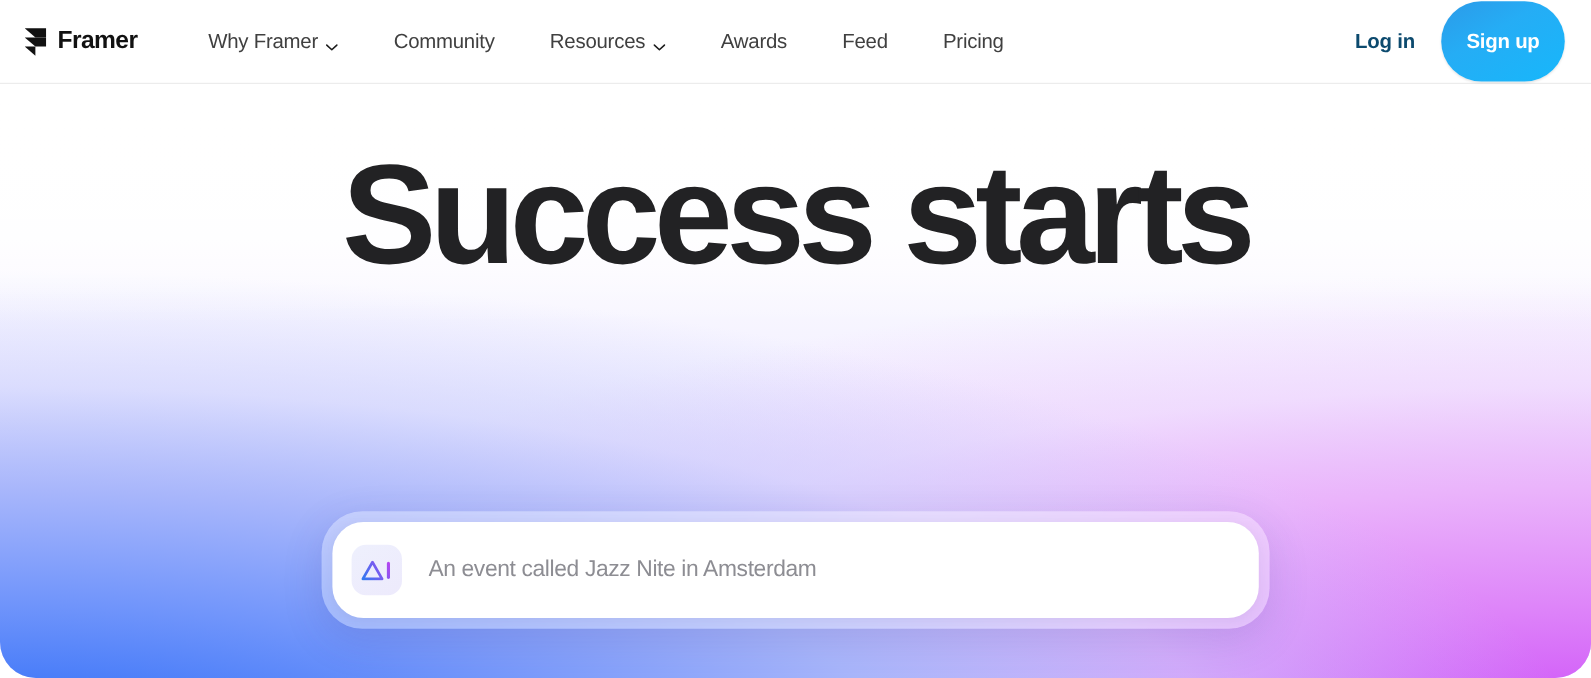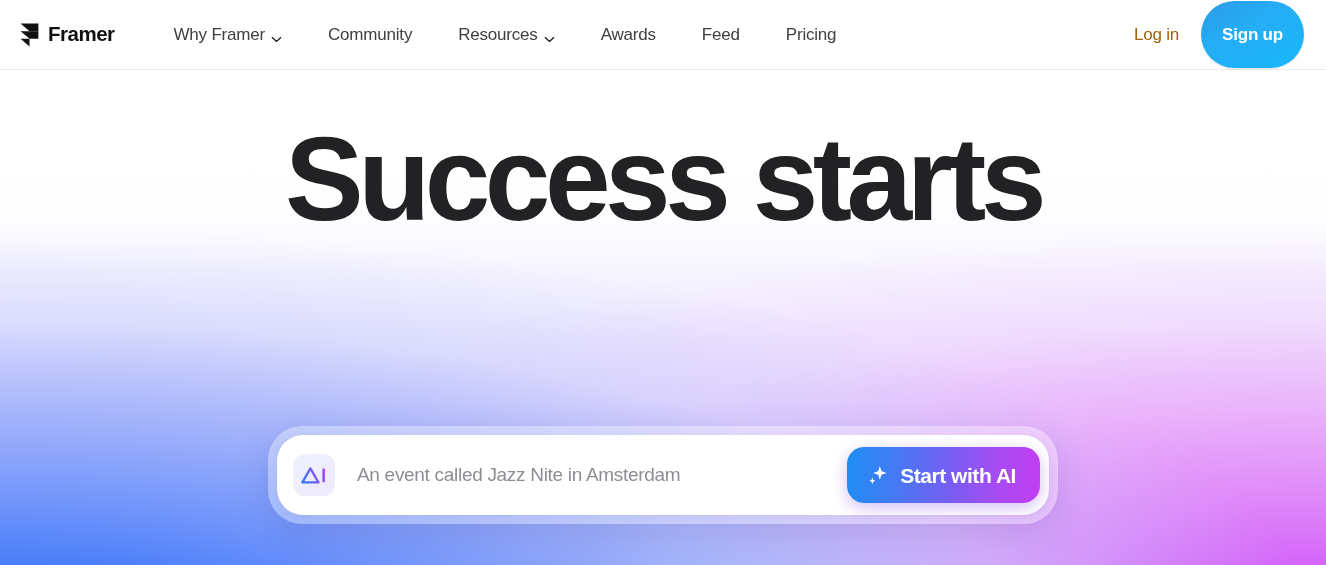--- a/index.html
+++ b/index.html
@@ -12,20 +12,21 @@
     background: #ffffff;
     font-family: "Liberation Sans", sans-serif;
     -webkit-font-smoothing: antialiased;
   }
 
   .page {
     position: relative;
     width: 1326px;
     height: 565px;
     overflow: hidden;
+    border-radius: 30px;
   }
 
   
   .navbar {
     position: relative;
     z-index: 30;
     height: 70px;
     width: 100%;
     background: #ffffff;
     border-bottom: 1px solid #ececec;
@@ -85,23 +86,23 @@
     flex: none;
   }
 
   .nav-right {
     display: flex;
     align-items: center;
     gap: 4px;
   }
   .login-link {
     font-size: 17px;
-    font-weight: 400;
+    font-weight: 700;
     letter-spacing: -0.2px;
-    color: #a16207;
+    color: #0c4a6e;
     padding: 8px 18px;
     border-radius: 8px;
     cursor: pointer;
     line-height: 1;
     white-space: nowrap;
   }
 
   .signup-btn {
     font-family: inherit;
     font-size: 17px;
@@ -326,25 +327,18 @@
                 <stop offset="100%" stop-color="#c93df0"></stop>
               </linearGradient>
             </defs>
             <path d="M9.4 1.4 L17.4 15.4 L1.4 15.4 Z" stroke="url(#aiGrad)" stroke-width="2.3" stroke-linejoin="round" fill="none"></path>
             <rect x="21.4" y="1.2" width="2.6" height="14.2" rx="1.3" fill="url(#aiGrad)"></rect>
           </svg>
         </div>
 
         <input class="prompt-input" type="text" placeholder="An event called Jazz Nite in Amsterdam" style="">
 
-        <button class="start-ai-btn">
-          <svg class="sparkle-icon" viewBox="0 0 24 24" fill="none" aria-hidden="true">
-            <path d="M13.4 2.4 L15.2 7.6 L20.4 9.4 L15.2 11.2 L13.4 16.4 L11.6 11.2 L6.4 9.4 L11.6 7.6 Z" fill="#ffffff"></path>
-            <path d="M5.6 14.2 L6.5 16.6 L8.9 17.5 L6.5 18.4 L5.6 20.8 L4.7 18.4 L2.3 17.5 L4.7 16.6 Z" fill="#ffffff"></path>
-          </svg>
-          <span>Start with AI</span>
-        </button>
 
       </div>
     </div>
   </section>
 
 </div>
 
 </body></html>

